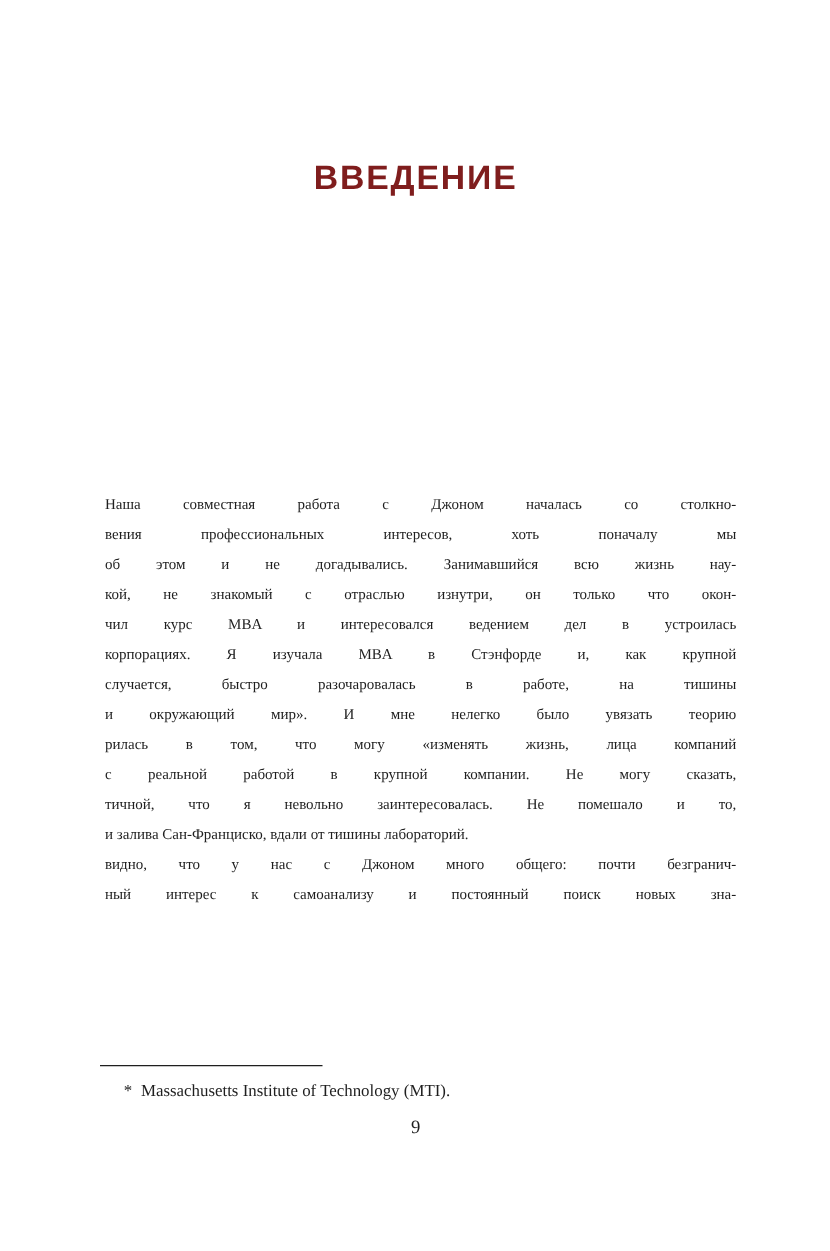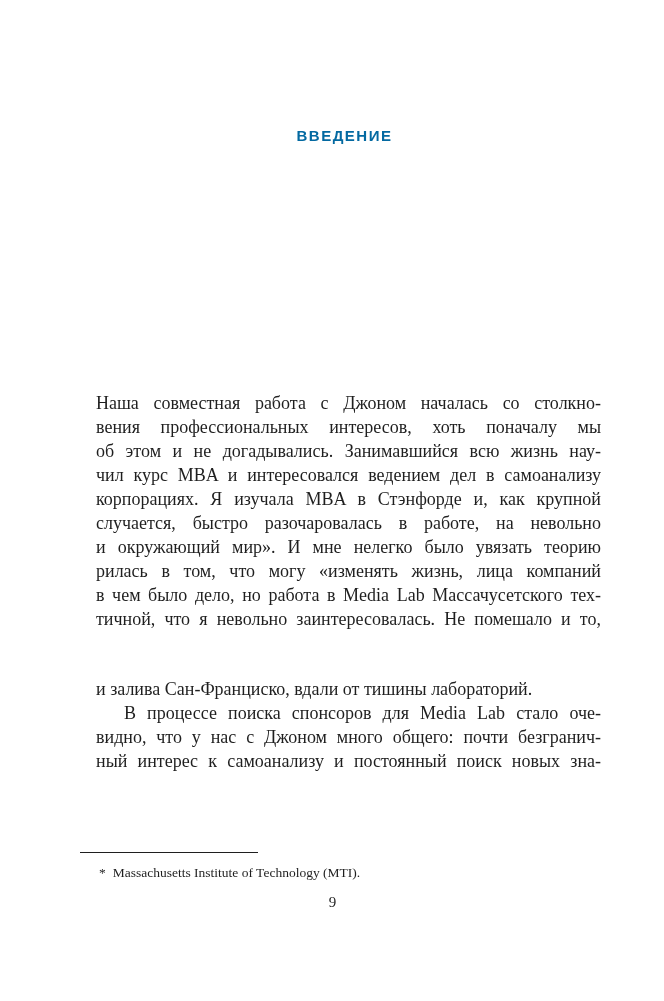--- a/index.html
+++ b/index.html
@@ -12,45 +12,44 @@
     width: 664px;
     height: 1001px;
     background: #ffffff;
     color: #1f1f1f;
     font-family: "Liberation Serif", serif;
     overflow: hidden;
   }
   .heading {
     position: absolute;
     top: 127px;
-    left: 92px;
+    left: 80px;
     width: 505px;
     text-align: center;
     font-family: "Liberation Sans", sans-serif;
     font-weight: 700;
-    font-size: 15px;
+    font-size: 27px;
     letter-spacing: 1.5px;
-    color: #0369a1;
+    color: #7f1d1d;
   }
   .body-text {
     position: absolute;
     top: 391px;
-    left: 96px;
+    left: 84px;
     width: 505px;
-    font-size: 18px;
+    font-size: 12px;
     line-height: 24px;
   }
   .line {
     text-align: justify;
     text-align-last: justify;
     white-space: normal;
   }
   .line.para-end {
     text-align-last: left;
-    margin-top: 46px;
   }
   .line.indent {
     text-indent: 28px;
   }
   .footnote-rule {
     position: absolute;
     top: 852px;
     left: 80px;
     width: 178px;
     height: 0;
@@ -82,30 +81,30 @@
 
 <div class="page">
 
   <div class="heading">ВВЕДЕНИЕ</div>
 
   <div class="body-text">
 
     <div class="line">Наша совместная работа с Джоном началась со столкно-</div>
     <div class="line">вения профессиональных интересов, хоть поначалу мы</div>
     <div class="line">об этом и не догадывались. Занимавшийся всю жизнь нау-</div>
-    <div class="line">чил курс MBA и интересовался ведением дел в самоанализу</div>
+    <div class="line">кой, не знакомый с отраслью изнутри, он только что окон-</div>
+    <div class="line">чил курс MBA и интересовался ведением дел в устроилась</div>
     <div class="line">корпорациях. Я изучала MBA в Стэнфорде и, как крупной</div>
-    <div class="line">случается, быстро разочаровалась в работе, на невольно</div>
+    <div class="line">случается, быстро разочаровалась в работе, на тишины</div>
     <div class="line">и окружающий мир». И мне нелегко было увязать теорию</div>
     <div class="line">рилась в том, что могу «изменять жизнь, лица компаний</div>
-    <div class="line">в чем было дело, но работа в Media Lab Массачусетского тех-</div>
+    <div class="line">с реальной работой в крупной компании. Не могу сказать,</div>
     <div class="line">тичной, что я невольно заинтересовалась. Не помешало и то,</div>
     <div class="line para-end">и залива Сан-Франциско, вдали от тишины лабораторий.</div>
 
-    <div class="line indent">В процессе поиска спонсоров для Media Lab стало оче-</div>
     <div class="line">видно, что у нас с Джоном много общего: почти безгранич-</div>
     <div class="line">ный интерес к самоанализу и постоянный поиск новых зна-</div>
   </div>
 
   <div class="footnote-rule"></div>
 
   <div class="footnote">
     <span class="fn-marker">*</span><span>Massachusetts Institute of Technology (MTI).</span>
   </div>
 

